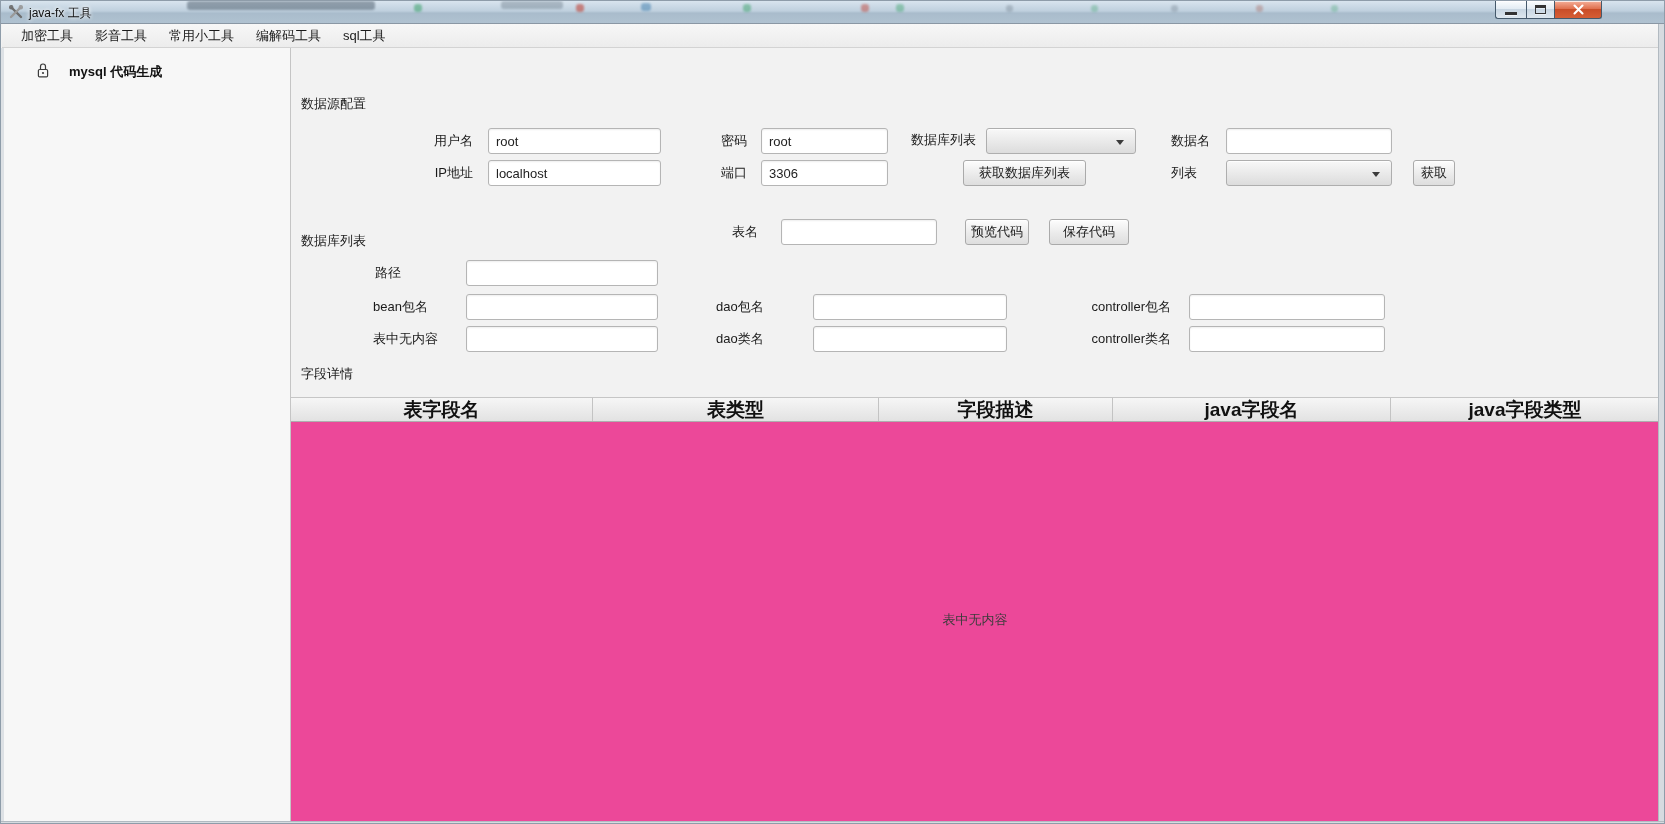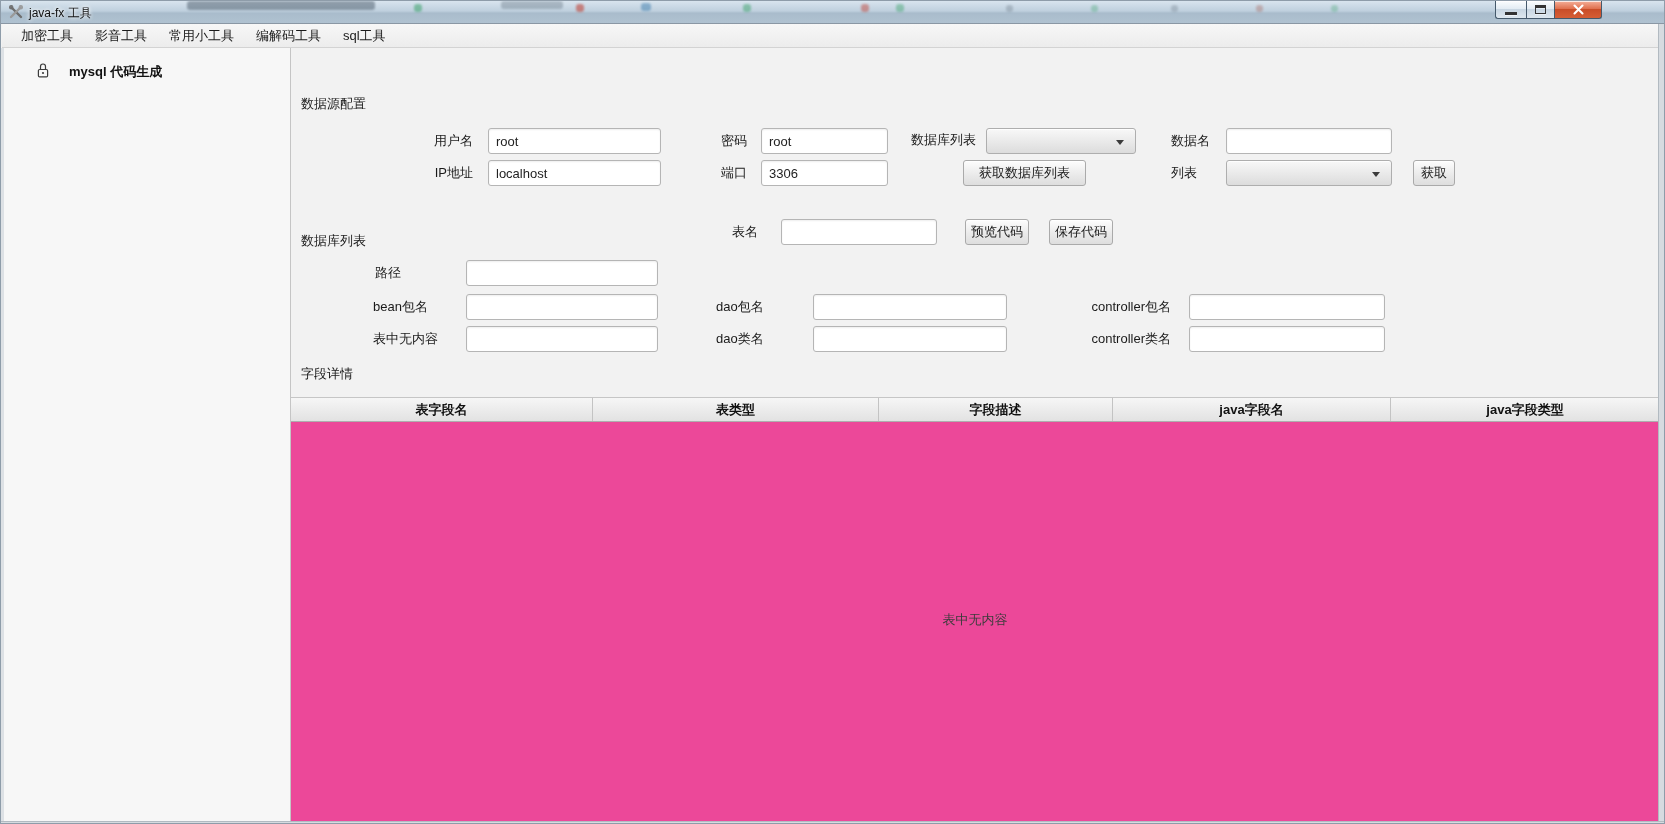--- a/index.html
+++ b/index.html
@@ -81,21 +81,21 @@
   .btn{
     position:absolute;height:26px;border:1px solid #aaaaaa;border-radius:3px;
     background:linear-gradient(180deg,#fdfdfd,#e9e9e9 60%,#dedede);
     font-size:13px;color:#1a1a1a;text-align:center;line-height:24px;cursor:default;
     box-shadow:inset 0 1px 0 #fff;white-space:nowrap;
   }
   
   .ftable{position:absolute;left:0;top:349px;width:1368px;height:424px;background:#fff;border-top:1px solid #c6c6c6;}
   .thead{display:flex;height:24px;background:linear-gradient(180deg,#f6f6f6,#e2e2e2);border-bottom:1px solid #aeaeae;}
   .th{
-    height:100%;border-right:1px solid #c3c3c3;font-size:13px;font-weight:bold;color:#111;
+    height:100%;border-right:1px solid #c3c3c3;font-size:19px;font-weight:bold;color:#111;
     display:flex;align-items:center;justify-content:center;cursor:default;white-space:nowrap;
   }
   .th:last-child{border-right:none;}
   .tbody{position:relative;height:399px;background:#ec4899;}
   .empty-text{
     position:absolute;left:0;top:189px;width:100%;text-align:center;
     font-size:13px;color:#3c3c3c;
   }
 </style>
 </head>
@@ -188,21 +188,21 @@
     <div class="combo" style="left:935px;top:112px;width:166px;">
         <span class="arrow"></span>
       </div>
     <div class="btn" style="left:1122px;top:112px;width:42px;">获取</div>
 
     <div class="sect" style="left:10px;top:184px;">数据库列表</div>
 
     <span class="lbl r" style="left:410px;top:171px;width:57px;">表名</span>
     <input class="tf" style="left: 490px; top: 171px; width: 156px;" value="">
     <div class="btn" style="left:674px;top:171px;width:64px;">预览代码</div>
-    <div class="btn" style="left:758px;top:171px;width:64px;">保存代码</div>
+    <div class="btn" style="left:758px;top:171px;width:80px;">保存代码</div>
 
     <span class="lbl" style="left:84px;top:212px;width:70px;">路径</span>
     <input class="tf" style="left: 175px; top: 212px; width: 192px;" value="">
 
     <span class="lbl" style="left:82px;top:246px;width:90px;">bean包名</span>
     <input class="tf" style="left: 175px; top: 246px; width: 192px;" value="">
     <span class="lbl" style="left:425px;top:246px;width:85px;">dao包名</span>
     <input class="tf" style="left: 522px; top: 246px; width: 194px;" value="">
     <span class="lbl r" style="left:770px;top:246px;width:110px;">controller包名</span>
     <input class="tf" style="left: 898px; top: 246px; width: 196px;" value="">

